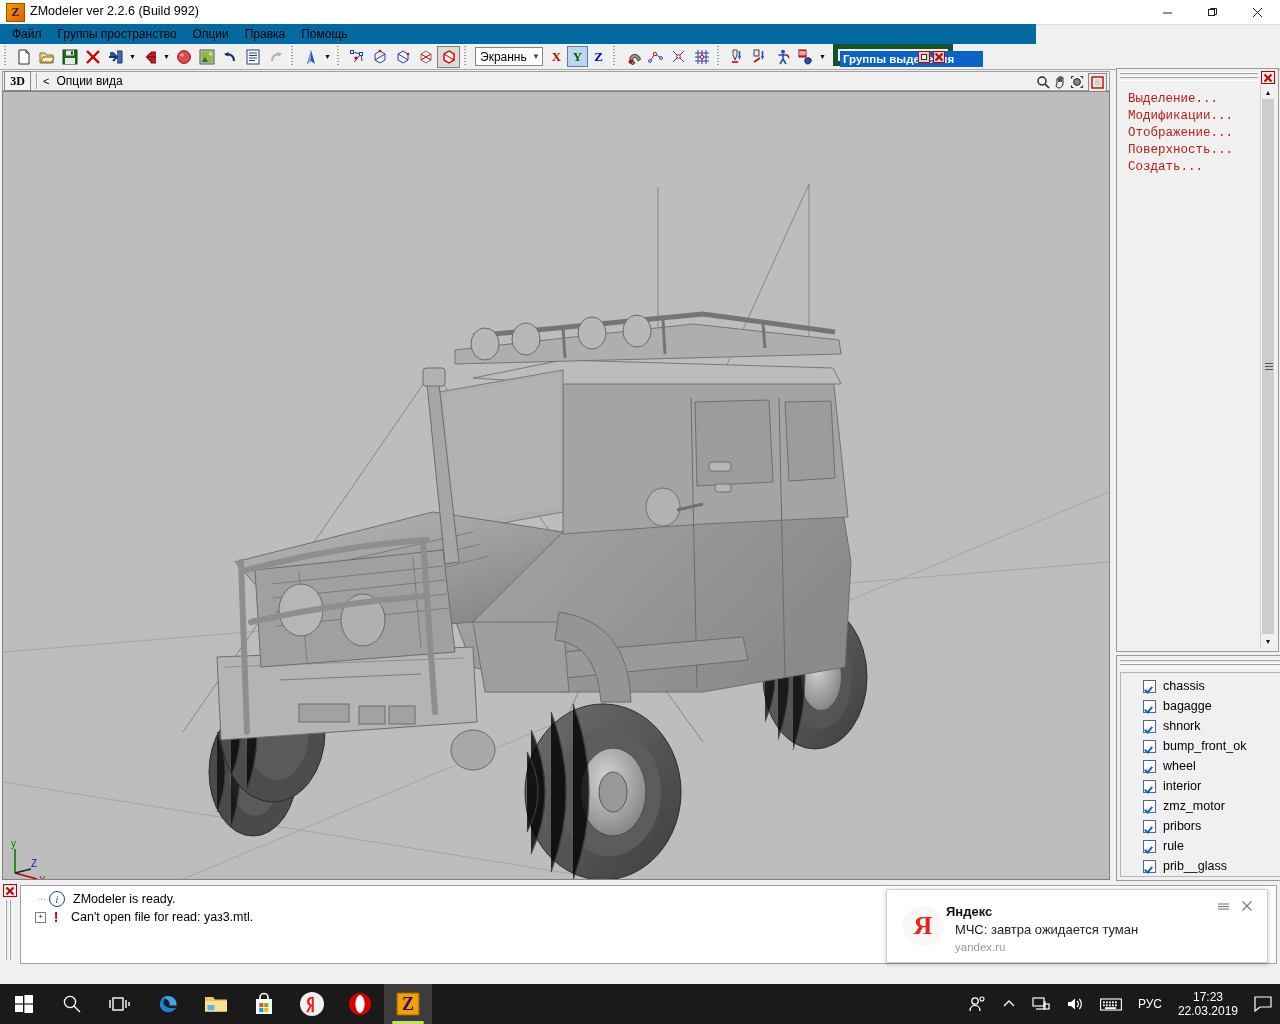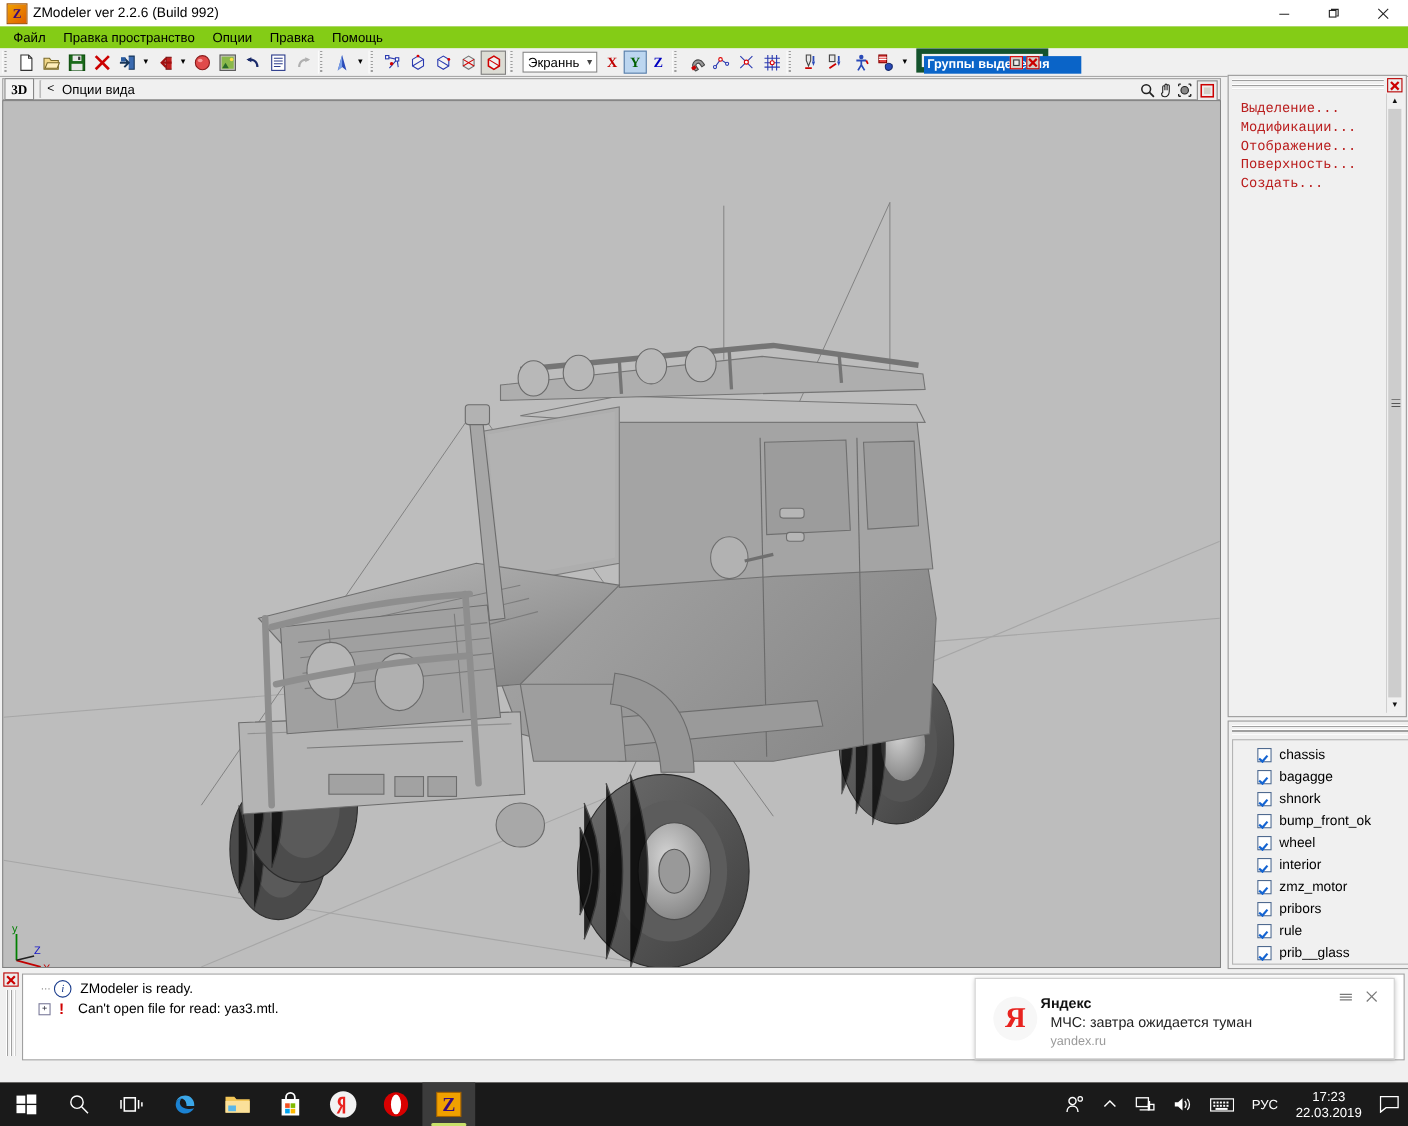--- a/index.html
+++ b/index.html
@@ -13,21 +13,21 @@
   .app{position:absolute;left:0;top:0;width:1280px;height:984px;background:#f0f0f0;}
 
   
   .titlebar{position:absolute;left:0;top:0;width:1280px;height:24px;background:#ffffff;border-bottom:1px solid #dcdcdc;}
   .tb-icon{position:absolute;left:6px;top:3px;width:17px;height:17px;background:linear-gradient(135deg,#f0a000,#e06000);border:1px solid #a05000;display:flex;align-items:center;justify-content:center;font-weight:bold;color:#3a0a7a;font-size:12px;font-family:"Liberation Serif",serif;}
   .tb-title{position:absolute;left:30px;top:4px;font-size:12.5px;color:#000;}
   .tb-btns{position:absolute;right:0;top:0;height:24px;display:flex;}
   .tb-btn{width:45px;height:24px;display:flex;align-items:center;justify-content:center;font-size:13px;color:#222;}
 
   
-  .menubar{position:absolute;left:0;top:24px;width:1280px;height:20px;background:#84cc16;display:flex;align-items:center;padding-left:4px;box-sizing:border-box;}
+  .menubar{position:absolute;left:0;top:24px;width:1036px;height:20px;background:#0369a1;display:flex;align-items:center;padding-left:4px;box-sizing:border-box;}
   .menuitem{padding:2px 8px;font-size:12px;color:#000;}
 
   
   .toolbar{position:absolute;left:0;top:44px;width:1280px;height:25px;background:#f0f0f0;border-bottom:1px solid #a9a9a9;display:flex;align-items:center;}
   .grip{width:7px;height:21px;margin:0 2px;background:
       repeating-linear-gradient(to bottom,#808080 0 1px,transparent 1px 3px);
       background-size:2px 100%;background-repeat:no-repeat;background-position:1px 0;
       border-left:1px solid #fff;opacity:.75;}
   .tbtn{width:23px;height:22px;display:flex;align-items:center;justify-content:center;margin:0 0px;border:1px solid transparent;box-sizing:border-box;}
   .tbtn.active{border:1px solid #808080;background:#dcdcd4;}
@@ -151,21 +151,21 @@
         <svg width="11" height="11" viewBox="0 0 11 11">
             <line x1="1" y1="1" x2="10" y2="10" stroke="#222" stroke-width="1"></line>
             <line x1="10" y1="1" x2="1" y2="10" stroke="#222" stroke-width="1"></line>
           </svg>
       </div>
     </div>
   </div>
 
   <div class="menubar">
     <div class="menuitem">Файл</div>
-    <div class="menuitem">Правка пространство</div>
+    <div class="menuitem">Группы пространство</div>
     <div class="menuitem">Опции</div>
     <div class="menuitem">Правка</div>
     <div class="menuitem">Помощь</div>
   </div>
 
   <div class="toolbar">
     <div class="grip"></div>
 
     <div class="tbtn">
       <svg width="16" height="16" viewBox="0 0 16 16">

